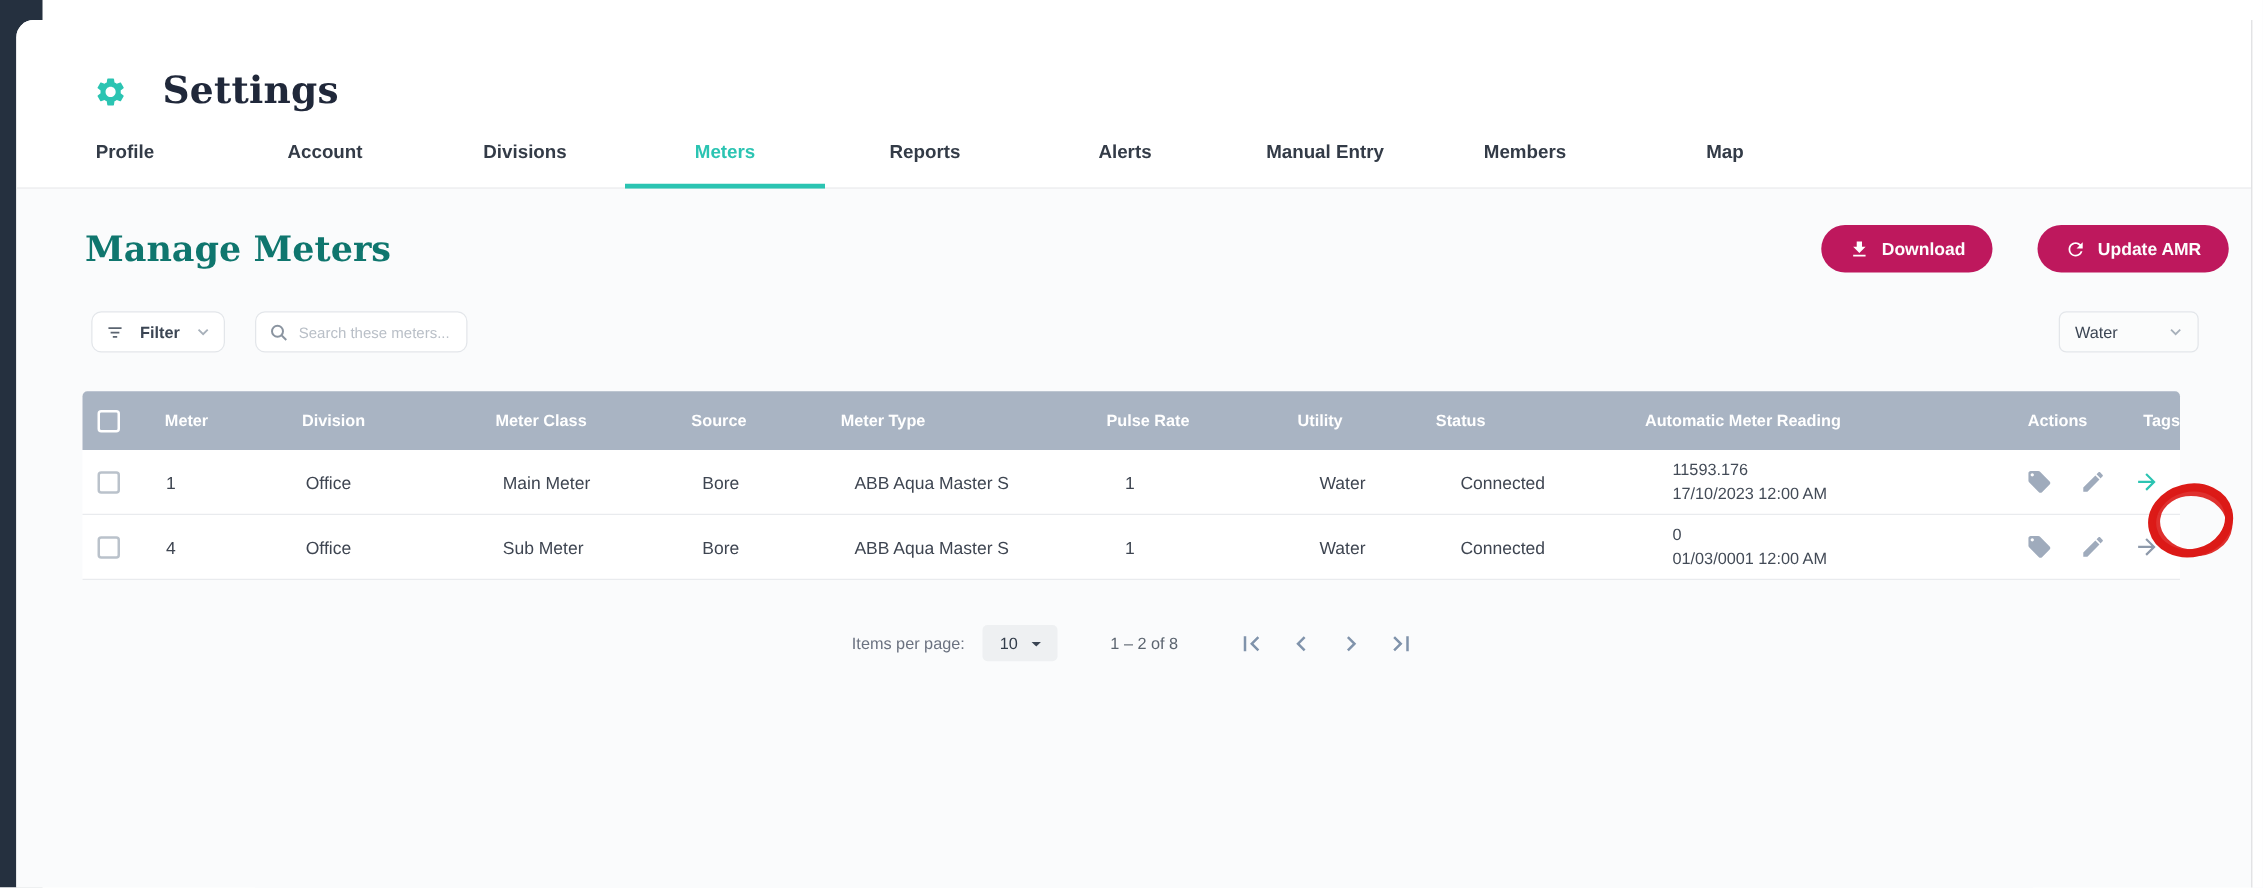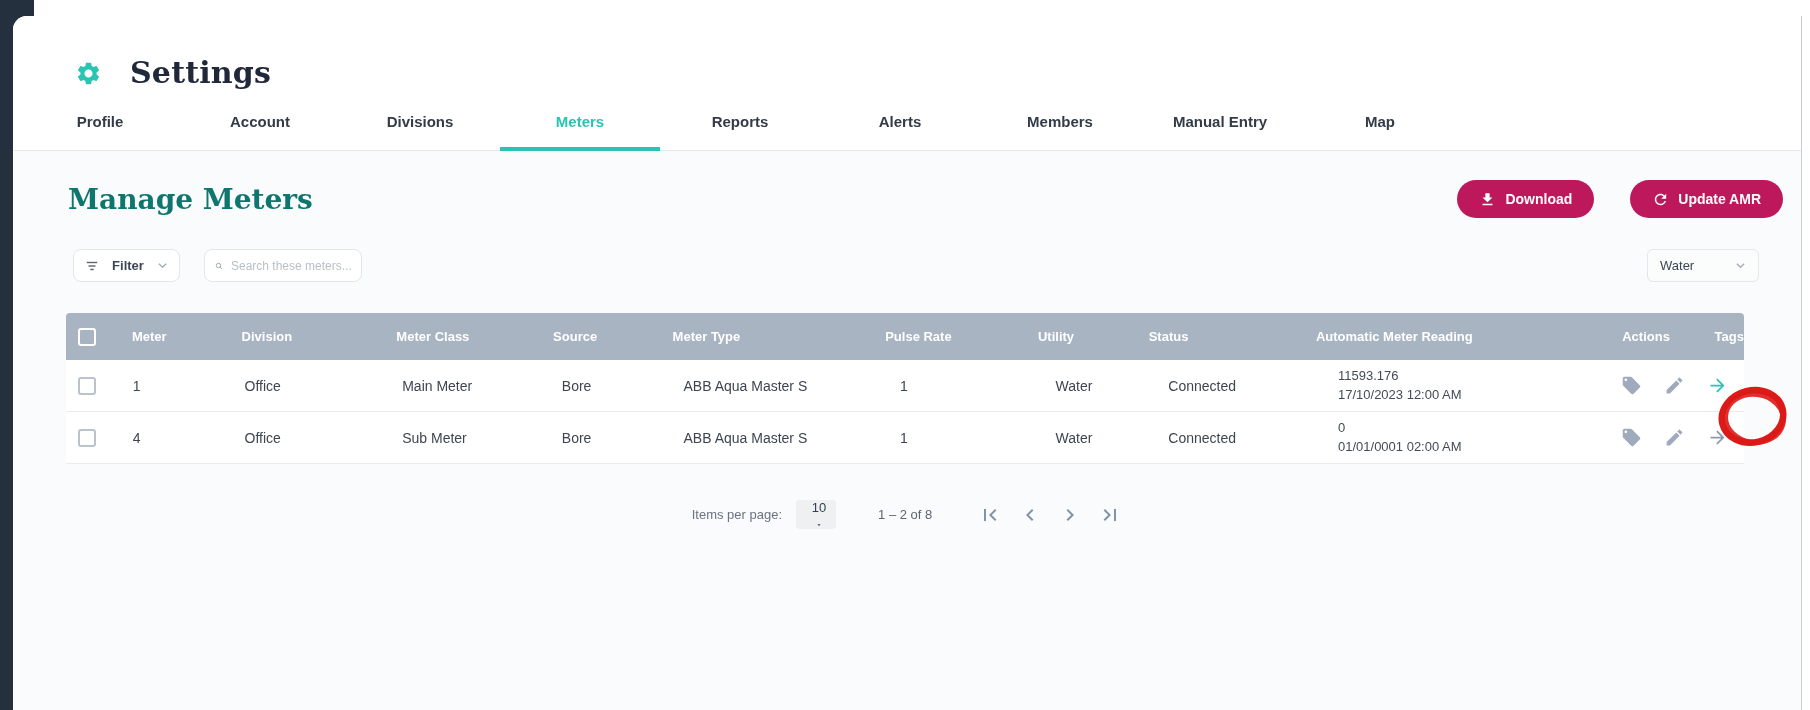--- a/index.html
+++ b/index.html
@@ -36,21 +36,21 @@
   .pill-btn { height:38px; border:none; border-radius:19px; background:#be185d; color:#fdfdfd;
     font-family:"Liberation Sans",sans-serif; font-size:14px; font-weight:700;
     display:flex; align-items:center; gap:9px; padding:0 22px; cursor:pointer; }
   .pill-btn svg { width:17px; height:17px; }
   
   .toolbar { display:flex; justify-content:space-between; align-items:center; padding:28px 42px 0 60px; }
   .toolbar-left { display:flex; gap:24px; }
   .filter-btn { height:33px; width:107px; background:#fff; border:1px solid #e3e6ea; border-radius:8px;
     display:flex; align-items:center; justify-content:space-between; padding:0 11px; cursor:pointer;
     font-size:13px; font-weight:700; color:#3c4654; }
-  .search-box { height:33px; width:158px; background:#fff; border:1px solid #e3e6ea; border-radius:8px;
+  .search-box { height:33px; width:170px; background:#fff; border:1px solid #e3e6ea; border-radius:8px;
     display:flex; align-items:center; padding:0 10px; gap:8px; }
   .search-box input { border:none; outline:none; background:transparent; width:120px;
     font-family:"Liberation Sans",sans-serif; font-size:12px; color:#4a5260; }
   .search-box input::placeholder { color:#b9bfc7; }
   .util-select { height:33px; width:112px; background:#fbfcfc; border:1px solid #e3e6ea; border-radius:6px;
     display:flex; align-items:center; justify-content:space-between; padding:0 12px; cursor:pointer;
     font-size:13px; color:#3c4654; }
   
   .table { margin:31px 0 0 53px; width:1678px; }
   .t-header { height:47px; background:#a9b4c3; border-radius:4px 4px 0 0; display:flex; align-items:center;
@@ -67,21 +67,21 @@
   .amr-cell { display:flex; flex-direction:column; justify-content:center; font-size:13px; line-height:1.45; color:#434b57; }
   .actions { display:flex; gap:22px; align-items:center; justify-content:center; }
   .action-icon { width:21px; height:21px; cursor:pointer; position:relative; }
   .action-icon svg { width:21px; height:21px; display:block; }
   .annot { position:absolute; left:50%; top:50%; transform:translate(-50%,-46%); width:92px; height:80px;
     overflow:visible; pointer-events:none; }
   
   .paginator { margin-top:36px; display:flex; justify-content:center; align-items:center;
     font-size:13px; color:#6b7280;text-align:center; }
   .ipp-select { margin-left:14px; height:29px; background:#eef0f2; border-radius:4px; display:flex;
-    align-items:center; gap:6px; padding:0 8px 0 14px; cursor:pointer; color:#333d4b; font-size:13px;flex-direction:column; }
+    align-items:center; gap:6px; padding:0 8px 0 14px; cursor:pointer; color:#333d4b; font-size:13px; }
   .range { margin-left:42px; color:#5c6570; }
   .nav-icons { display:flex; gap:16px; margin-left:46px; }
   .nav-btn { width:24px; height:24px; cursor:pointer; }
   .nav-btn svg { width:24px; height:24px; }
 </style>
 </head>
 <body>
 
 <div class="navy-edge"></div>
 
@@ -94,22 +94,22 @@
     <h1 class="app-title">Settings</h1>
   </div>
 
   <div class="tab-bar">
     <div class="tab">Profile</div>
     <div class="tab">Account</div>
     <div class="tab">Divisions</div>
     <div class="tab active">Meters</div>
     <div class="tab">Reports</div>
     <div class="tab">Alerts</div>
+    <div class="tab">Manual Entry</div>
     <div class="tab">Members</div>
-    <div class="tab">Manual Entry</div>
     <div class="tab">Map</div>
   </div>
 
   <div class="content">
 
     <div class="page-head">
       <h2 class="page-title">Manage Meters</h2>
       <div class="head-buttons">
         <button class="pill-btn">
           <svg viewBox="0 0 24 24" fill="#ffffff">
@@ -225,21 +225,21 @@
         <div class="cell col-div">Office</div>
         <div class="cell col-class">Sub Meter</div>
         <div class="cell col-src">Bore</div>
         <div class="cell col-type">ABB Aqua Master S</div>
         <div class="cell col-pulse">1</div>
         <div class="cell col-util">Water</div>
         <div class="cell col-status">Connected</div>
         <div class="cell col-amr">
           <div class="amr-cell">
             <span>0</span>
-            <span>01/01/0001 02:00 AM</span>
+            <span>01/03/0001 12:00 AM</span>
           </div>
         </div>
         <div class="cell col-actions">
           <div class="actions">
             <div class="action-icon">
               <svg viewBox="0 0 24 24" fill="#9fabbc">
                 <path d="M21.41 11.58l-9-9C12.05 2.22 11.55 2 11 2H4c-1.1 0-2 .9-2 2v7c0 .55.22 1.05.59 1.42l9 9c.36.36.86.58 1.41.58.55 0 1.05-.22 1.41-.59l7-7c.37-.36.59-.86.59-1.41 0-.55-.23-1.06-.59-1.42zM5.5 7C4.67 7 4 6.33 4 5.5S4.67 4 5.5 4 7 4.67 7 5.5 6.33 7 5.5 7z"></path>
               </svg>
             </div>
             <div class="action-icon">

